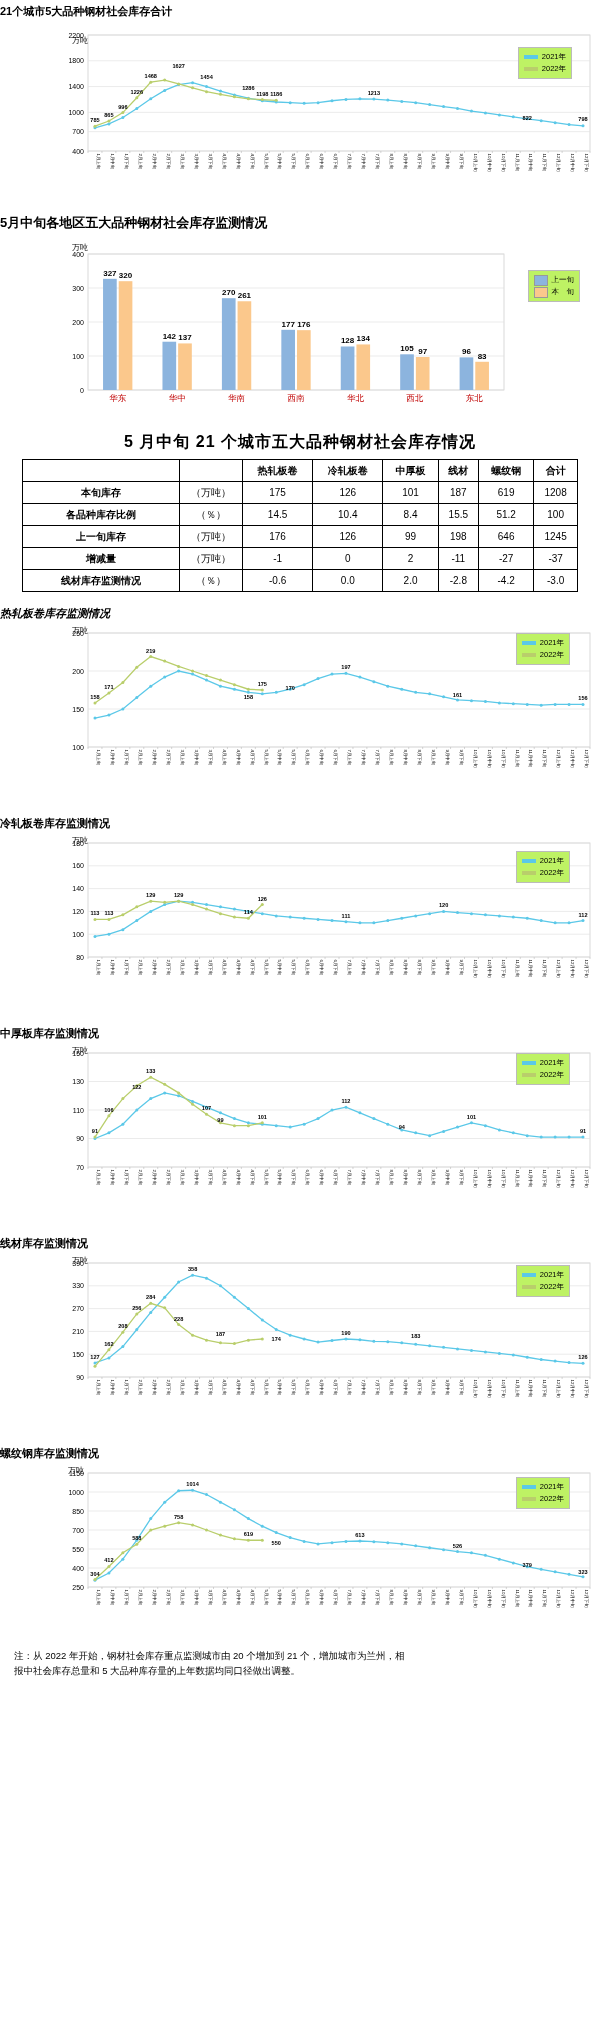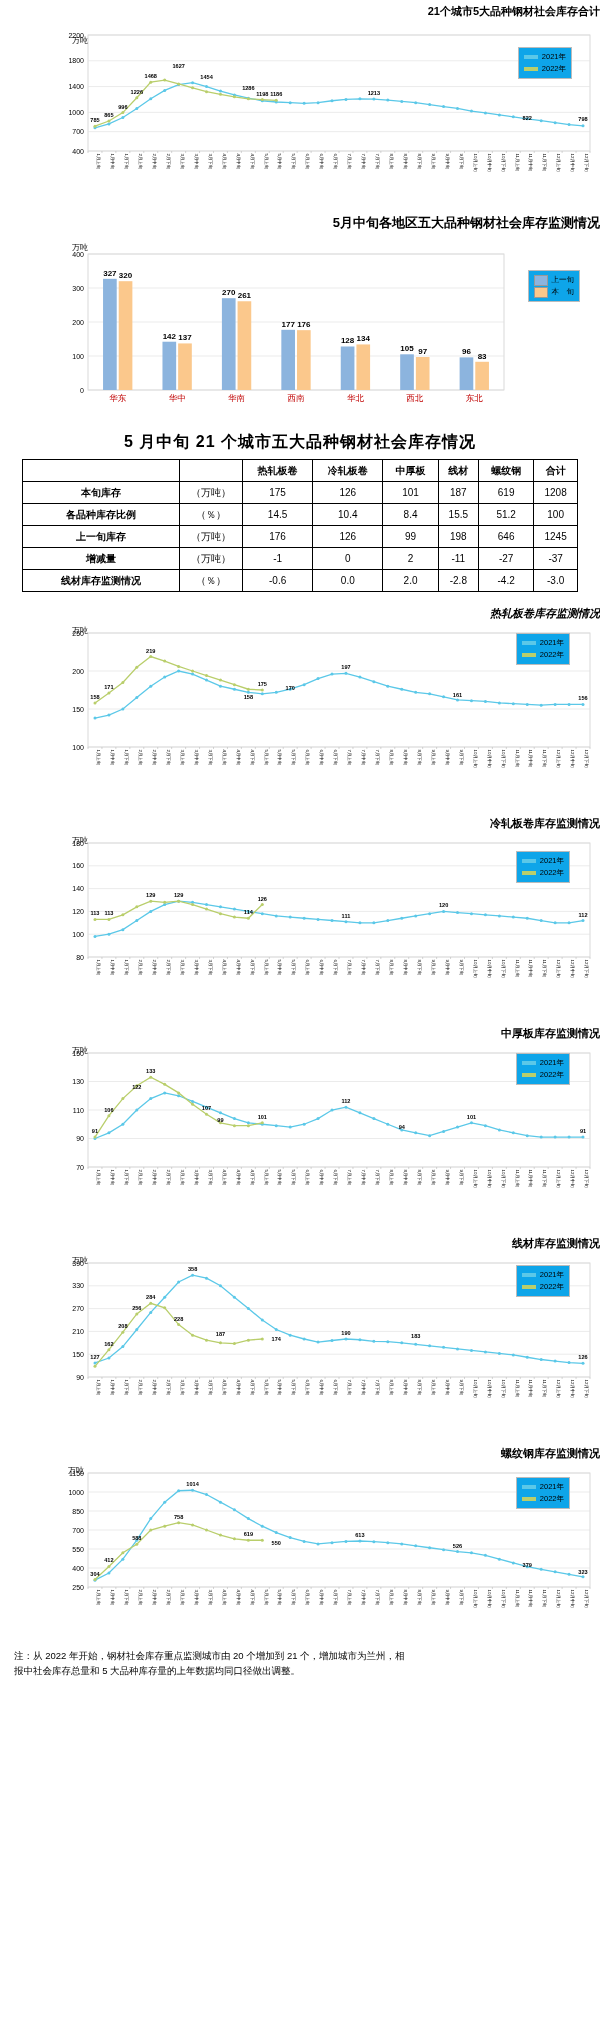--- a/index.html
+++ b/index.html
@@ -1,25 +1,25 @@
 <!DOCTYPE html>
 <html><head>
 <meta charset="utf-8">
 <style>
   html,body{margin:0;padding:0;background:#fff;}
   body{width:600px;font-family:"Liberation Sans",sans-serif;color:#000;}
   .page{width:600px;position:relative;}
   .chart-block{position:relative;margin:0 auto;}
-  .chart-title{text-align:right;font-size:11px;font-weight:bold;margin:4px 0 2px 0;}
+  .chart-title{text-align:left;font-size:11px;font-weight:bold;margin:4px 0 2px 0;}
   .unit{font-size:8px;position:absolute;left:46px;top:0;}
   .plot-wrap{position:relative;margin-left:24px;}
   svg{display:block;}
   .tick-text{font-size:7px;fill:#000;}
   .dl{font-size:7.5px;font-weight:bold;fill:#000;}
-  .legend-box{position:absolute;border:1px solid #bbb;background:#0ea5e9;font-size:7.5px;padding:3px 5px;line-height:12px;}
+  .legend-box{position:absolute;border:1px solid #bbb;background:#bef264;font-size:7.5px;padding:3px 5px;line-height:12px;}
   .legend-row{display:flex;align-items:center;gap:4px;white-space:nowrap;}
   .sw{width:12px;height:9px;display:inline-block;border:1px solid #999;}
   
   .tbl-title{text-align:center;font-size:16px;font-weight:bold;margin:10px 0 6px 0;letter-spacing:1px;}
   table.main{border-collapse:collapse;margin:0 auto;font-size:10px;width:556px;}
   table.main td,table.main th{border:1px solid #000;padding:2px 3px;text-align:center;height:17px;}
   table.main th{font-weight:bold;}
   td.rowhead{text-align:left;padding-left:6px;font-weight:bold;white-space:nowrap;}
   td.unitcell{width:52px;}
   .note{font-size:9.5px;line-height:15px;margin:6px 8px 0 14px;text-indent:0;}

